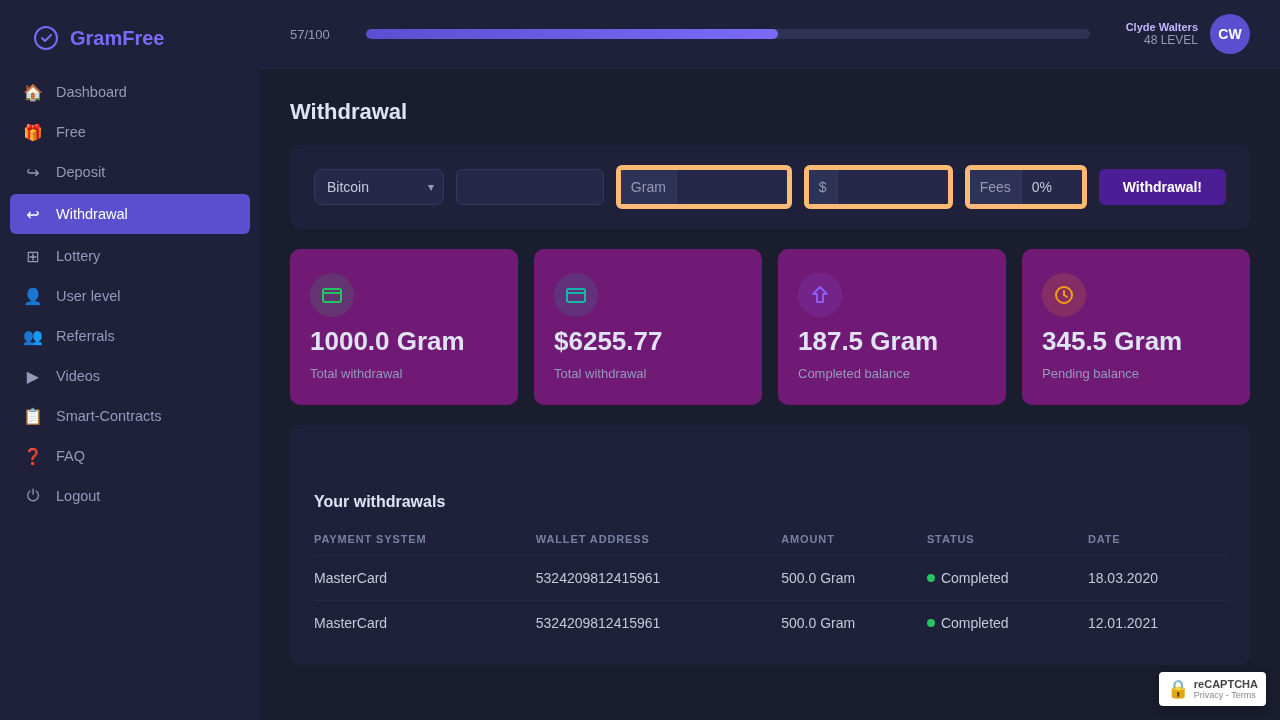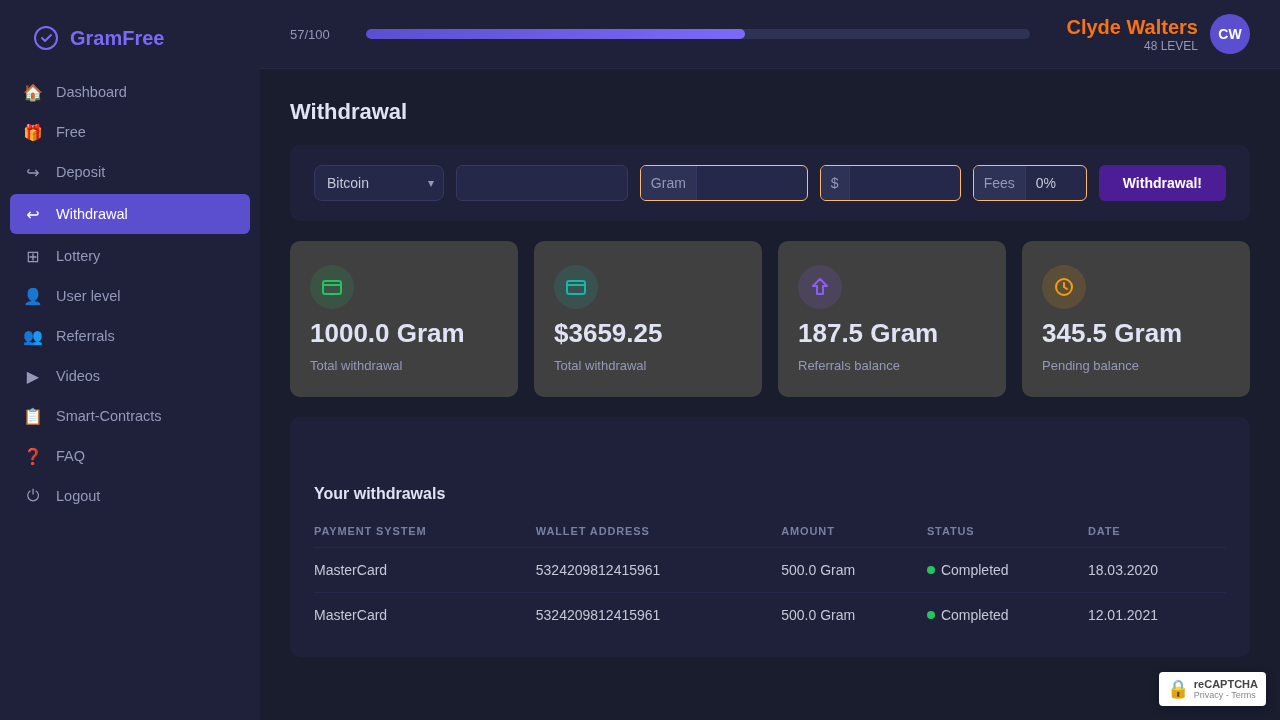--- a/index.html
+++ b/index.html
@@ -102,22 +102,22 @@
     .user-info {
       display: flex;
       align-items: center;
       gap: 12px;
       margin-left: 20px;
     }
     .user-text {
       text-align: right;
     }
     .user-name {
-      color: #f97316;
-      font-size: 20px;
+      color: #c4b5fd;
+      font-size: 11px;
       font-weight: 600;
     }
     .user-level {
       color: #9599b8;
       font-size: 12px;
       text-align: right;
     }
     .avatar {
       width: 40px; height: 40px;
       border-radius: 50%;
@@ -184,21 +184,21 @@
       border-radius: 6px;
       font-size: 14px;
       outline: none;
       flex: 1;
       min-width: 80px;
     }
     .input-with-label {
       display: flex;
       align-items: flex-start;
       background: #252849;
-      border: 1px solid #fdba74;
+      border: 5px solid #fdba74;
       border-radius: 6px;
       overflow: hidden;
     }
     .input-with-label .label-part {
       padding: 9px 10px;
       color: #9599b8;
       font-size: 14px;
       background: #2e3255;
       border-right: 1px solid #353860;
     }
@@ -224,21 +224,21 @@
     }
 
     
     .stats-row {
       display: flex;
       gap: 16px;
       margin-bottom: 20px;
     }
     .stat-card {
       flex: 1;
-      background: #404040;
+      background: #701a75;
       border-radius: 10px;
       padding: 24px 20px;
       display: flex;
       flex-direction: column;
       align-items: flex-start;
       gap: 10px;
     }
     .stat-icon {
       width: 44px; height: 44px;
       border-radius: 50%;
@@ -450,32 +450,32 @@
         <div class="stat-label">Total withdrawal</div>
       </div>
 
       <div class="stat-card">
         <div class="stat-icon teal">
           <svg width="22" height="22" viewBox="0 0 22 22" fill="none">
               <rect x="2" y="5" width="18" height="13" rx="2" stroke="#14b8a6" stroke-width="2"></rect>
               <path d="M2 9h18" stroke="#14b8a6" stroke-width="2"></path>
             </svg>
         </div>
-        <div class="stat-value">$3659.25</div>
+        <div class="stat-value">$6255.77</div>
         <div class="stat-label">Total withdrawal</div>
       </div>
 
       <div class="stat-card">
         <div class="stat-icon purple">
           <svg width="22" height="22" viewBox="0 0 22 22" fill="none">
               <path d="M11 3L4 10h4v8h6v-8h4z" stroke="#8b5cf6" stroke-width="2" stroke-linejoin="round"></path>
             </svg>
         </div>
         <div class="stat-value">187.5 Gram</div>
-        <div class="stat-label">Referrals balance</div>
+        <div class="stat-label">Completed balance</div>
       </div>
 
       <div class="stat-card">
         <div class="stat-icon amber">
           <svg width="22" height="22" viewBox="0 0 22 22" fill="none">
               <circle cx="11" cy="11" r="8" stroke="#f59e0b" stroke-width="2"></circle>
               <path d="M11 7v4l3 2" stroke="#f59e0b" stroke-width="2" stroke-linecap="round"></path>
             </svg>
         </div>
         <div class="stat-value">345.5 Gram</div>

